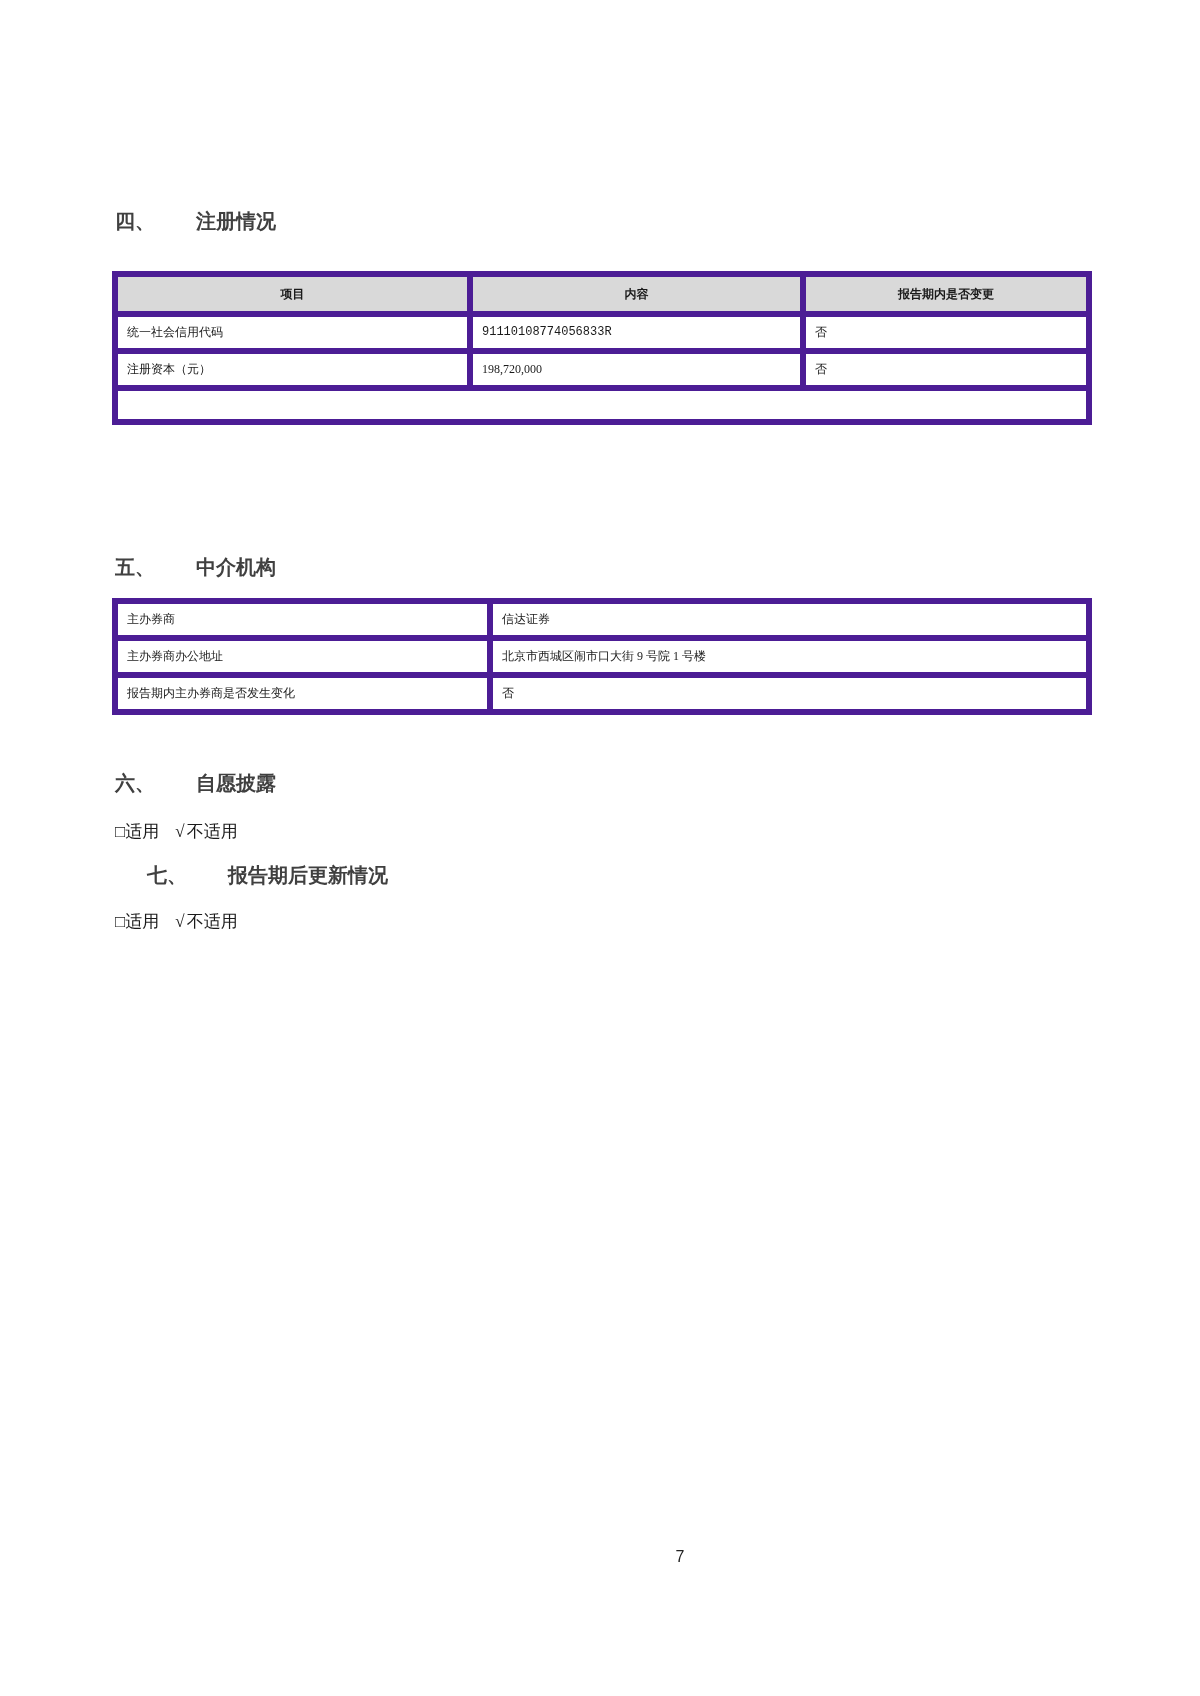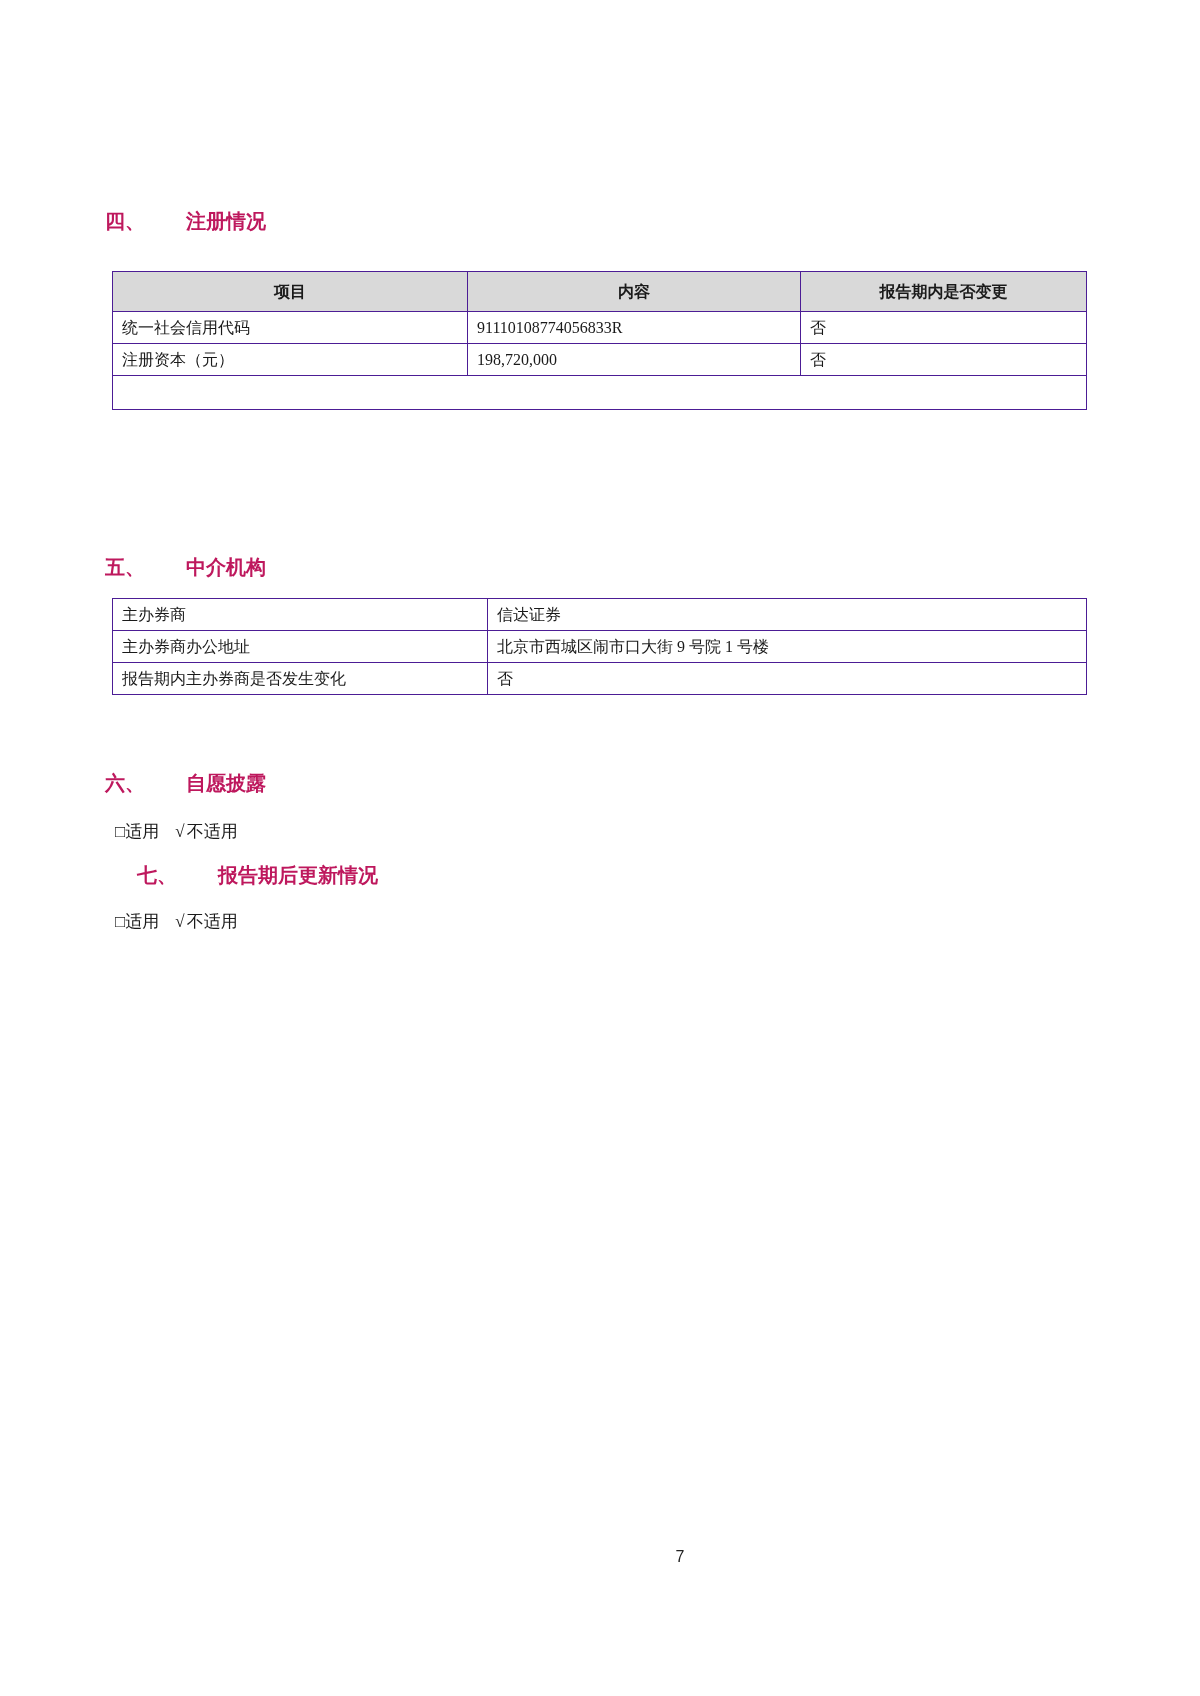--- a/index.html
+++ b/index.html
@@ -9,59 +9,59 @@
     width: 1200px;
     height: 1696px;
     background: #ffffff;
     font-family: "Liberation Serif", serif;
     color: #1a1a1a;
     overflow: hidden;
   }
   
   .sec-heading {
     position: absolute;
-    left: 105px;
+    left: 115px;
     font-family: Liberation Serif, serif;
     font-weight: bold;
     font-size: 20px;
-    color: #be185d;
+    color: #404040;
     white-space: nowrap;
   }
   .sec-num {
     display: inline-block;
     min-width: 81px;
   }
   
   table.doc-table {
     position: absolute;
     left: 112px;
     width: 974px;
     border-collapse: collapse;
     table-layout: fixed;
   }
   .doc-table td, .doc-table th {
-    border: 1px solid #4c1d95;
-    font-size: 16px;
+    border: 6px solid #4c1d95;
+    font-size: 12px;
     line-height: 27px;
     padding: 2px 9px;
     vertical-align: top;
     text-align: left;
     font-weight: normal;
     overflow: hidden;
   }
   .doc-table th {
     background: #D9D9D9;
     text-align: center;
     font-weight: bold;
     vertical-align: middle;
     height: 40px;
     padding: 2px 4px;
   }
   .num-cell { text-align: right; padding-right: 12px; }
-  .sans-cell { font-family: Liberation Serif, serif; font-size: 16px; }
+  .sans-cell { font-family: Liberation Mono, monospace; font-size: 16px; }
   
   .applicability {
     position: absolute;
     left: 115px;
     font-size: 17px;
     color: #1a1a1a;
     white-space: nowrap;
   }
   .applicability .gap { display: inline-block; width: 16px; }
   .check-icon { padding-right: 2px; }

